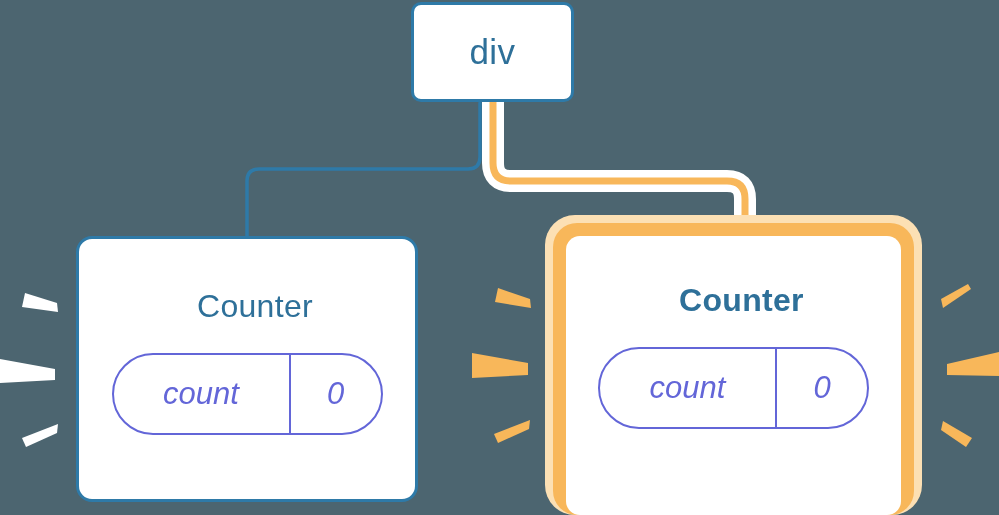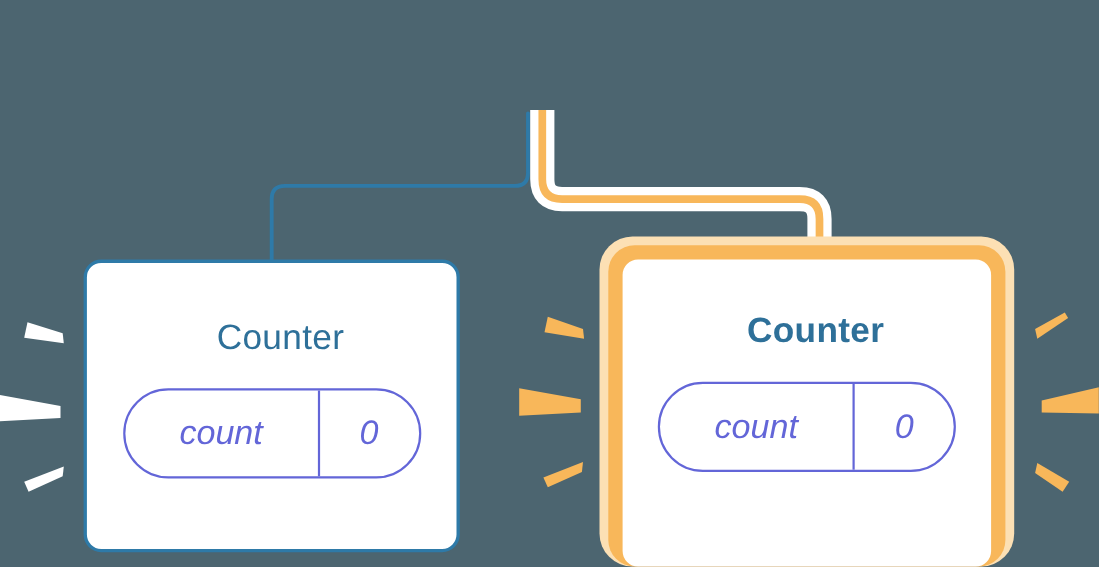--- a/index.html
+++ b/index.html
@@ -168,20 +168,23 @@
 
   <svg id="wires" viewBox="0 0 999 515" width="999" height="515">
 
     <path d="M 480 103 L 480 157 Q 480 169 468 169 L 259 169 Q 247 169 247 181 L 247 238" fill="none" stroke="#2e7aa8" stroke-width="3.5" stroke-linecap="round"></path>
 
     <path d="M 493 100 L 493 163 Q 493 181 511 181 L 727 181 Q 745 181 745 199 L 745 240" fill="none" stroke="#ffffff" stroke-width="22" stroke-linecap="butt" stroke-linejoin="round"></path>
 
     <path d="M 493 100 L 493 163 Q 493 181 511 181 L 727 181 Q 745 181 745 199 L 745 240" fill="none" stroke="#f8b75a" stroke-width="7" stroke-linecap="butt" stroke-linejoin="round"></path>
   </svg>
 
+  <div class="div-node">
+    <span class="div-label">div</span>
+  </div>
 
   <div class="card card-plain"></div>
   <div class="card-body body-left">
     <div class="comp-title">Counter</div>
     <div class="pill">
       <div class="pill-left">
         <span class="pill-text">count</span>
       </div>
       <div class="pill-divider"></div>
       <div class="pill-right">

